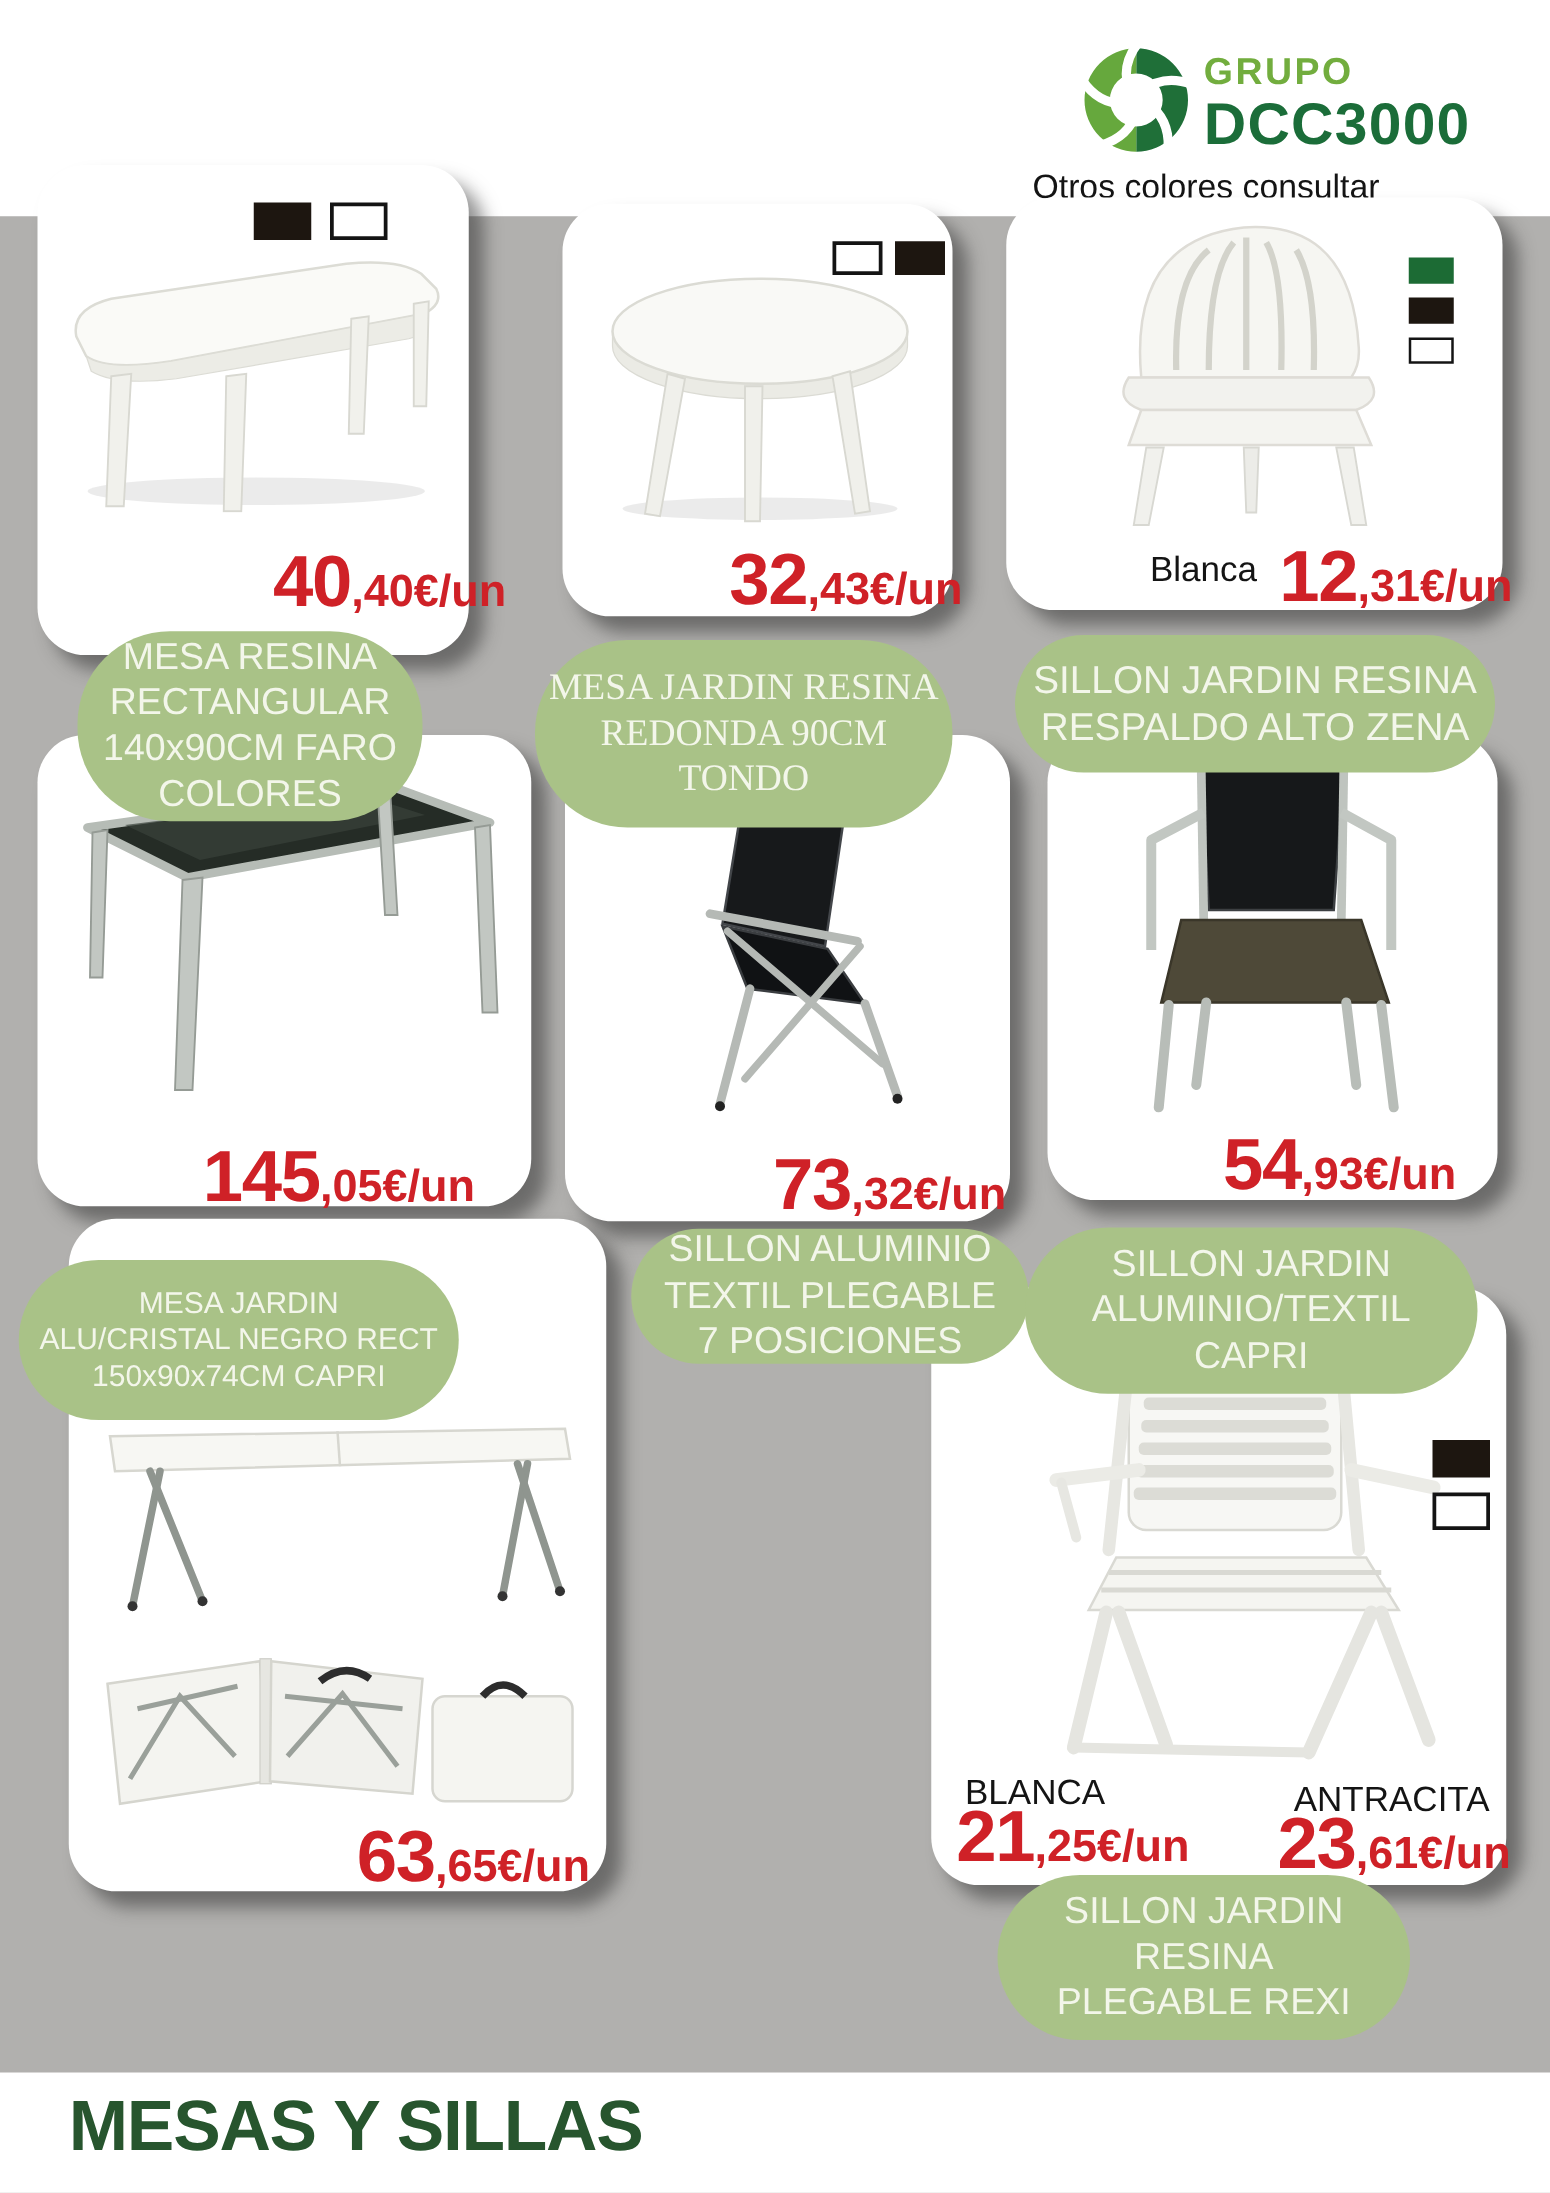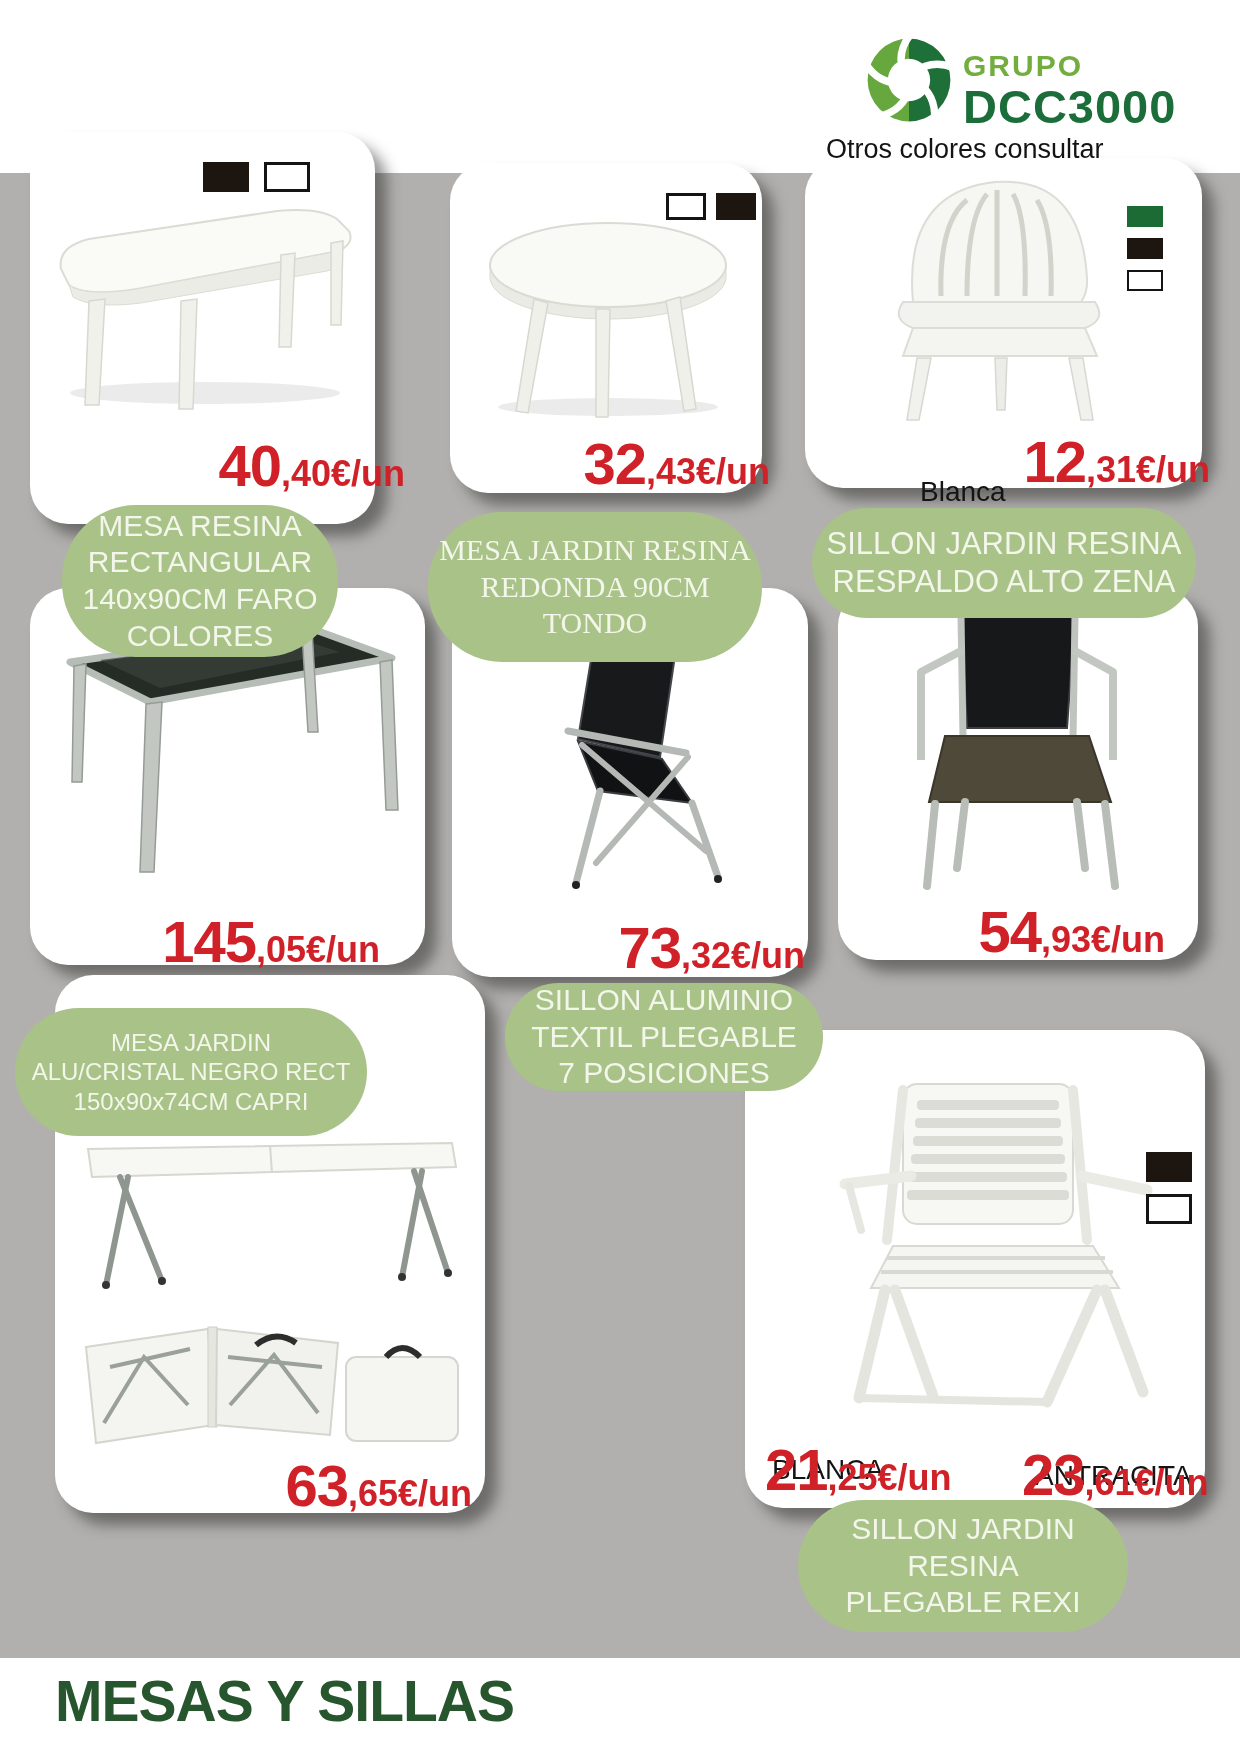--- a/index.html
+++ b/index.html
@@ -9,27 +9,27 @@
   .card{position:absolute;background:#ffffff;border-radius:38px;
         box-shadow:12px 12px 14px rgba(40,40,40,0.5);}
   .pill{position:absolute;background:#a9c287;color:#f3f6ea;border-radius:74px;
         display:flex;align-items:center;justify-content:center;text-align:center;
         white-space:pre-line;font-size:30px;line-height:1.22;}
   .pill.small-text{font-size:24px;margin-top:40px;}
   .price{position:absolute;color:#cf2127;white-space:nowrap;}
   .price .big{font-size:58px;font-weight:700;letter-spacing:-1px;}
   .price .small{font-size:36px;font-weight:700;}
   .price.right{text-align:right;}
-  .variant-label{position:absolute;color:#141414;font-size:28px;margin-top:36px;}
+  .variant-label{position:absolute;color:#141414;font-size:28px;}
   .note{position:absolute;color:#141414;font-size:27px;}
   .sw{position:absolute;box-sizing:border-box;}
   .sw-black{background:#1d1610;}
   .sw-white{background:#ffffff;border:3px solid #141414;}
   .sw-green{background:#1c6b34;}
-  .logo{position:absolute;left:863px;top:34px;display:flex;align-items:flex-end;}
+  .logo{position:absolute;left:863px;top:34px;display:flex;align-items:center;}
   .logo-text{margin-left:8px;line-height:1;}
   .logo-top{color:#72ad3e;font-size:30px;letter-spacing:2px;font-weight:700;}
   .logo-bottom{color:#1b6d39;font-size:47px;font-weight:700;letter-spacing:1px;margin-top:2px;}
   .footer-title{position:absolute;left:55px;top:1668px;color:#27552e;
                 font-size:57px;font-weight:700;letter-spacing:-1px;}
   .img{position:absolute;}
 </style>
 </head>
 <body>
 
@@ -254,18 +254,21 @@
 REDONDA  90CM
 TONDO</div>
   <div class="pill" style="left:812px;top:508px;width:384px;height:110px;font-size:31px;">SILLON JARDIN RESINA
 RESPALDO ALTO ZENA</div>
   <div class="pill small-text" style="left:15px;top:968px;width:352px;height:128px;">MESA JARDIN
 ALU/CRISTAL NEGRO RECT
 150x90x74CM CAPRI</div>
   <div class="pill" style="left:505px;top:983px;width:318px;height:108px;">SILLON ALUMINIO
 TEXTIL PLEGABLE
 7 POSICIONES</div>
+  <div class="pill" style="left:820px;top:982px;width:362px;height:133px;">SILLON JARDIN
+ALUMINIO/TEXTIL
+CAPRI</div>
   <div class="pill" style="left:798px;top:1500px;width:330px;height:132px;">SILLON JARDIN RESINA
 PLEGABLE REXI</div>
 
   <div class="footer-title">MESAS Y SILLAS</div>
 
 </div>
 
 </body></html>

